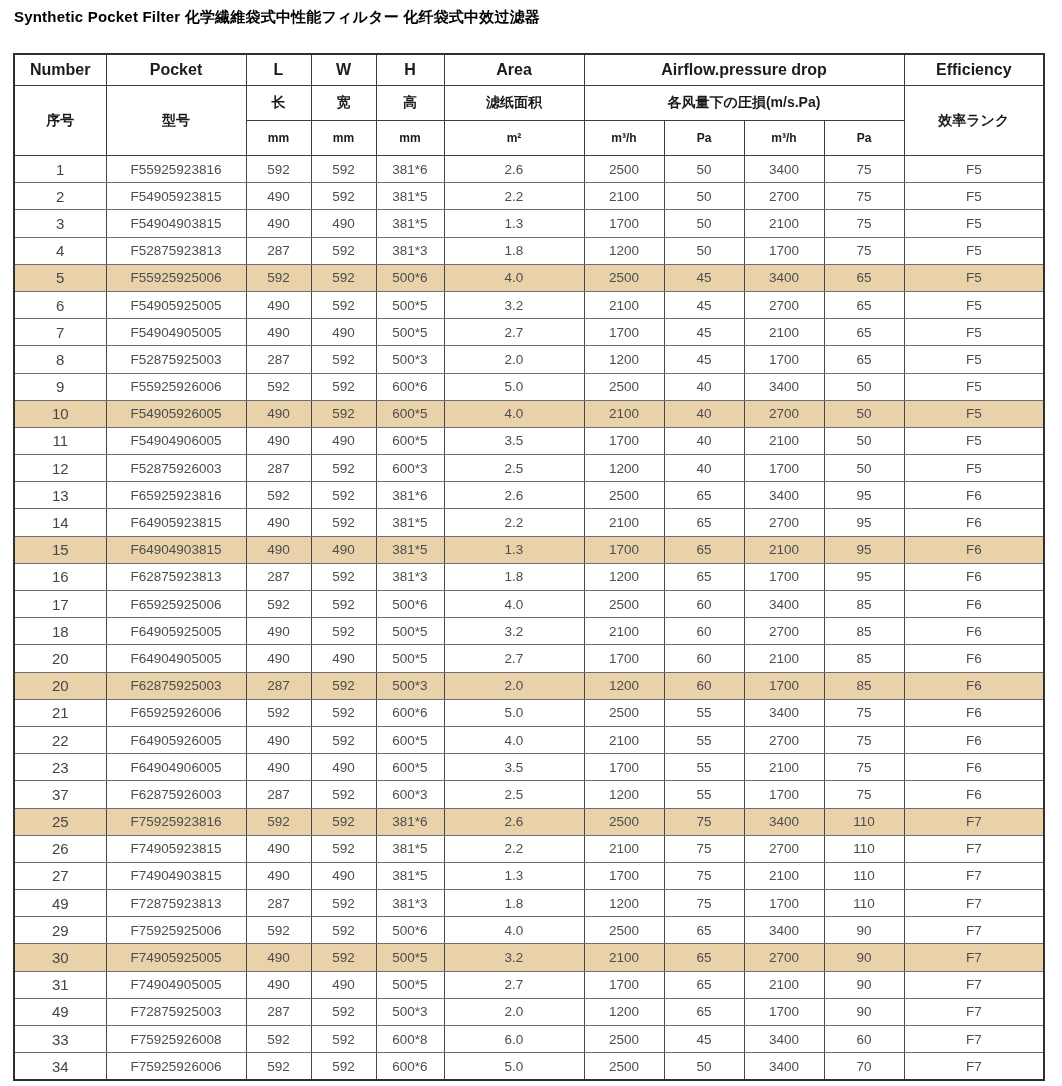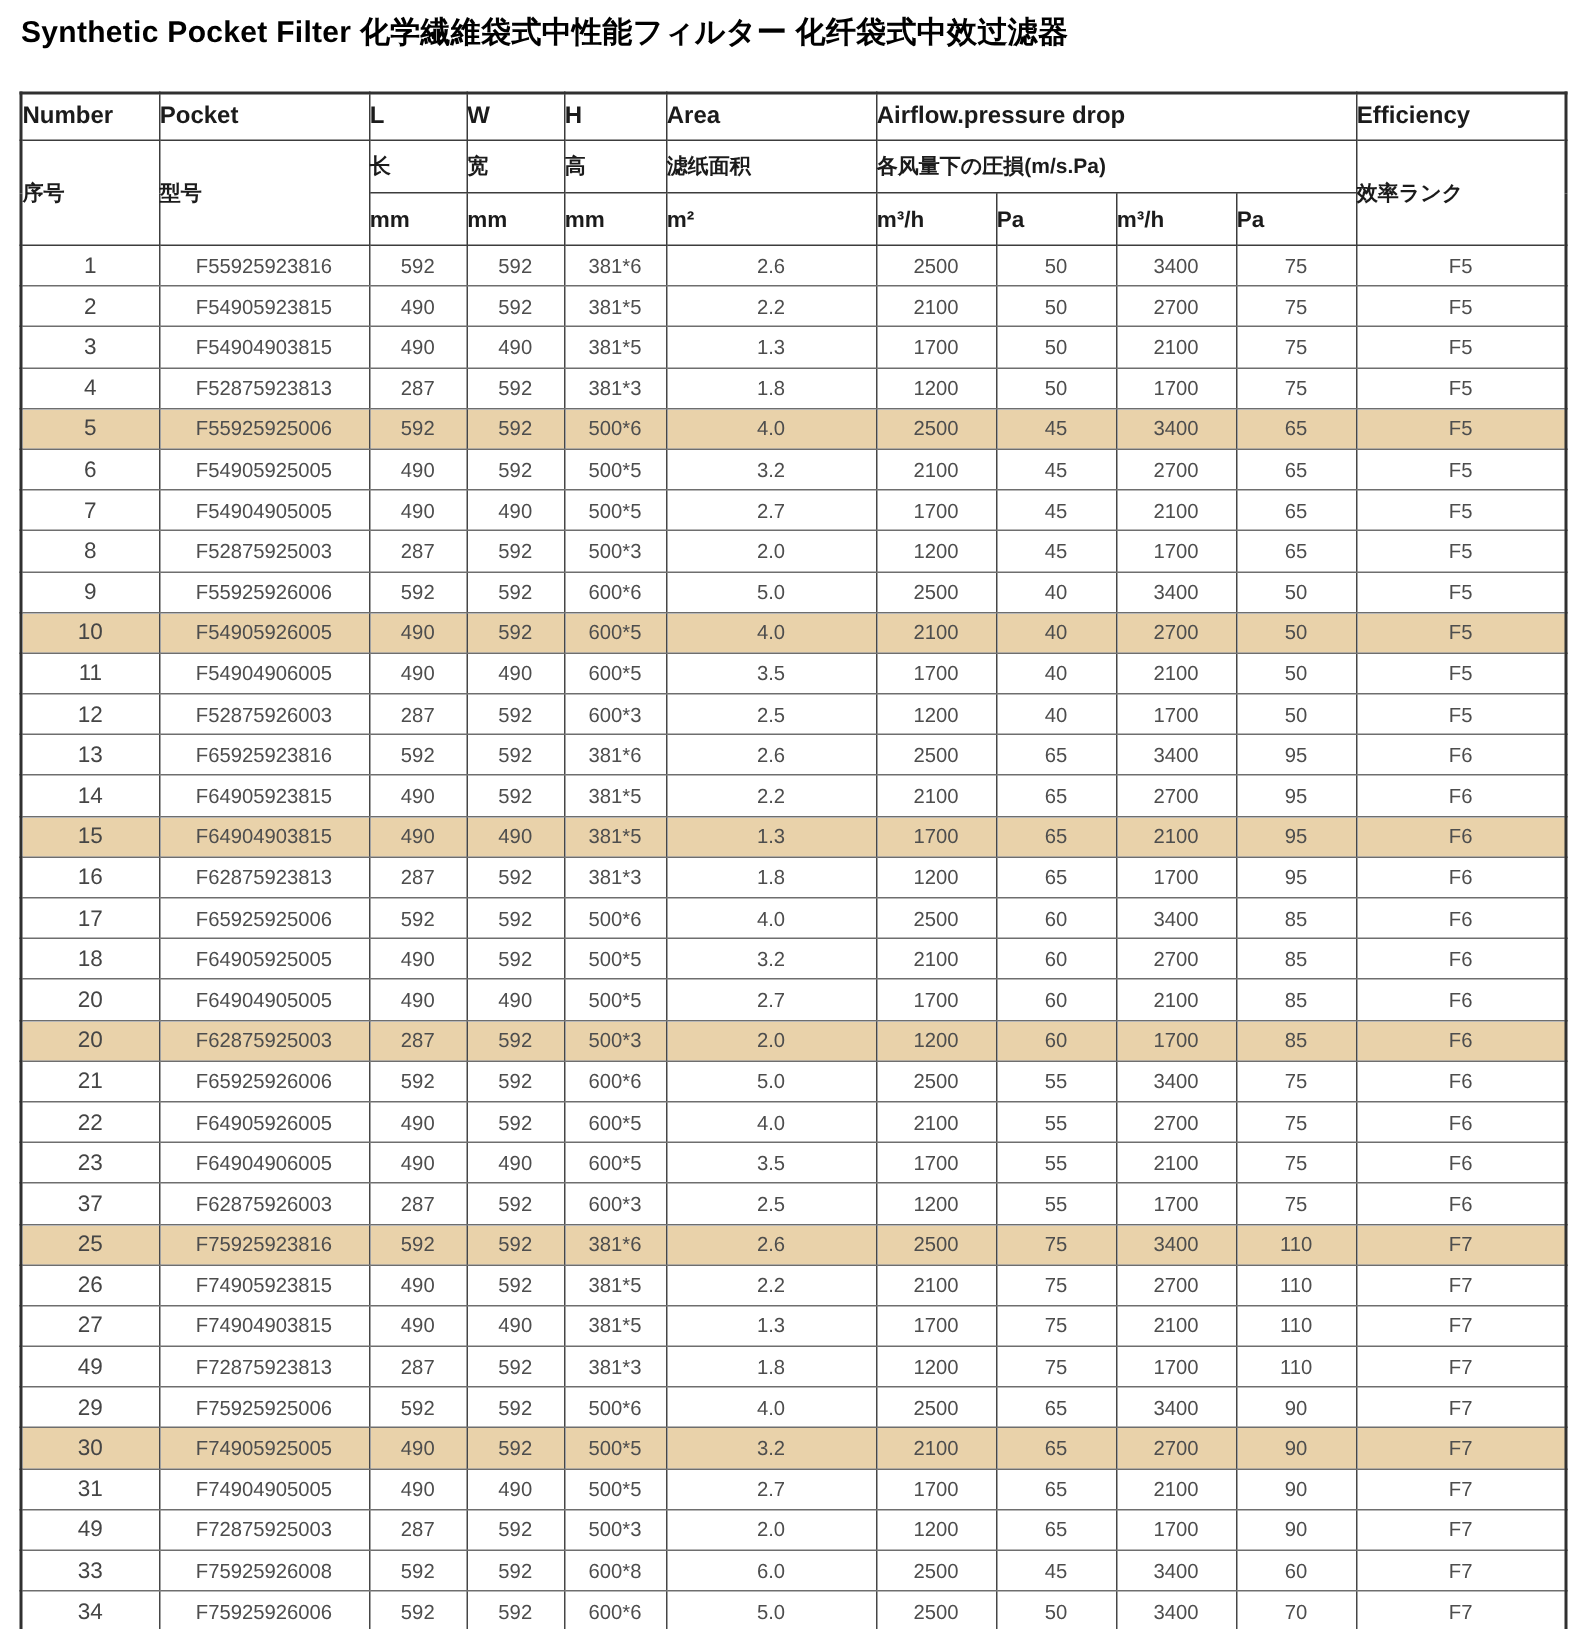--- a/index.html
+++ b/index.html
@@ -6,21 +6,21 @@
     margin: 0;
     padding: 0;
     width: 1062px;
     height: 1086px;
     background: #ffffff;
     overflow: hidden;
     font-family: "Liberation Sans", "DejaVu Sans", sans-serif;
   }
   .page-title {
     margin: 8px 0 0 14px;
-    font-size: 20px;
+    font-size: 15px;
     font-weight: bold;
     color: #000000;
     letter-spacing: 0.2px;
     white-space: nowrap;
   }
   table.spec {
     border-collapse: collapse;
     table-layout: fixed;
     width: 1030px;
     margin: 26px 0 0 13px;
@@ -32,28 +32,28 @@
   table.spec col.c-w      { width: 65px; }
   table.spec col.c-h      { width: 68px; }
   table.spec col.c-area   { width: 140px; }
   table.spec col.c-af     { width: 80px; }
   table.spec col.c-eff    { width: 140px; }
 
   table.spec th {
     border: 1px solid #3c3c3c;
     color: #1b1b1b;
     font-weight: bold;
-    text-align: left;
+    text-align: center;
     vertical-align: middle;
     padding: 0;
     background: #ffffff;
   }
   thead tr.h-en th { height: 30px; font-size: 16px; }
   thead tr.h-cn th { height: 34px; font-size: 14px; }
-  thead tr.h-unit th { height: 34px; font-size: 15px; }
+  thead tr.h-unit th { height: 34px; font-size: 12px; }
 
   table.spec td {
     border-left: 1px solid #464646;
     border-right: 1px solid #464646;
     border-top: 1px solid #6e6e6e;
     border-bottom: 1px solid #6e6e6e;
     height: 26.2px;
     text-align: center;
     vertical-align: middle;
     font-size: 13.5px;

